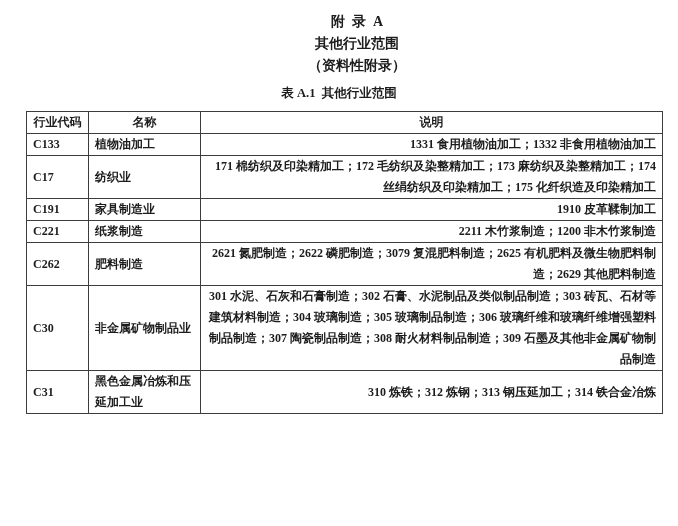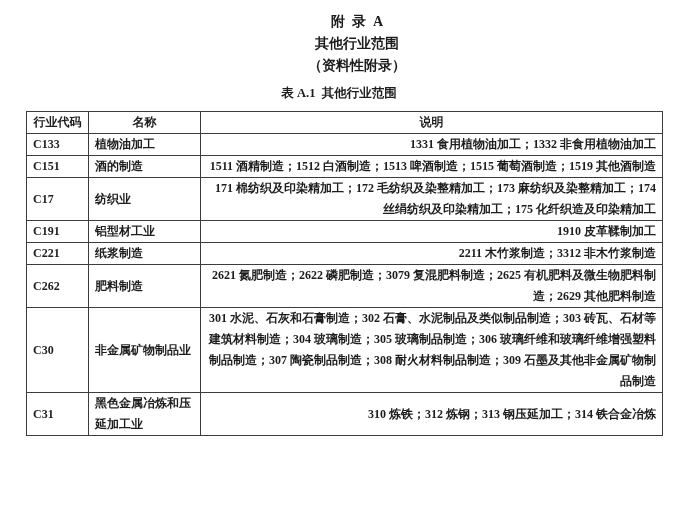--- a/index.html
+++ b/index.html
@@ -80,38 +80,33 @@
         <th>说明</th>
       </tr>
     </thead>
     <tbody>
       <tr>
         <td class="code-cell">C133</td>
         <td class="name-cell">植物油加工</td>
         <td class="desc-cell">1331 食用植物油加工；1332 非食用植物油加工</td>
       </tr>
       <tr>
-        <td class="code-cell">C151</td>
-        <td class="name-cell">酒的制造</td>
-        <td class="desc-cell">1511 酒精制造；1512 白酒制造；1513 啤酒制造；1515 葡萄酒制造；1519 其他酒制造</td>
-      </tr>
-      <tr>
         <td class="code-cell">C17</td>
         <td class="name-cell">纺织业</td>
         <td class="desc-cell">171 棉纺织及印染精加工；172 毛纺织及染整精加工；173 麻纺织及染整精加工；174 丝绢纺织及印染精加工；175 化纤织造及印染精加工</td>
       </tr>
       <tr>
         <td class="code-cell">C191</td>
-        <td class="name-cell">铝型材工业</td>
+        <td class="name-cell">家具制造业</td>
         <td class="desc-cell">1910 皮革鞣制加工</td>
       </tr>
       <tr>
         <td class="code-cell">C221</td>
         <td class="name-cell">纸浆制造</td>
-        <td class="desc-cell">2211 木竹浆制造；3312 非木竹浆制造</td>
+        <td class="desc-cell">2211 木竹浆制造；1200 非木竹浆制造</td>
       </tr>
       <tr>
         <td class="code-cell">C262</td>
         <td class="name-cell">肥料制造</td>
         <td class="desc-cell">2621 氮肥制造；2622 磷肥制造；3079 复混肥料制造；2625 有机肥料及微生物肥料制造；2629 其他肥料制造</td>
       </tr>
       <tr>
         <td class="code-cell">C30</td>
         <td class="name-cell">非金属矿物制品业</td>
         <td class="desc-cell">301 水泥、石灰和石膏制造；302 石膏、水泥制品及类似制品制造；303 砖瓦、石材等建筑材料制造；304 玻璃制造；305 玻璃制品制造；306 玻璃纤维和玻璃纤维增强塑料制品制造；307 陶瓷制品制造；308 耐火材料制品制造；309 石墨及其他非金属矿物制品制造</td>

